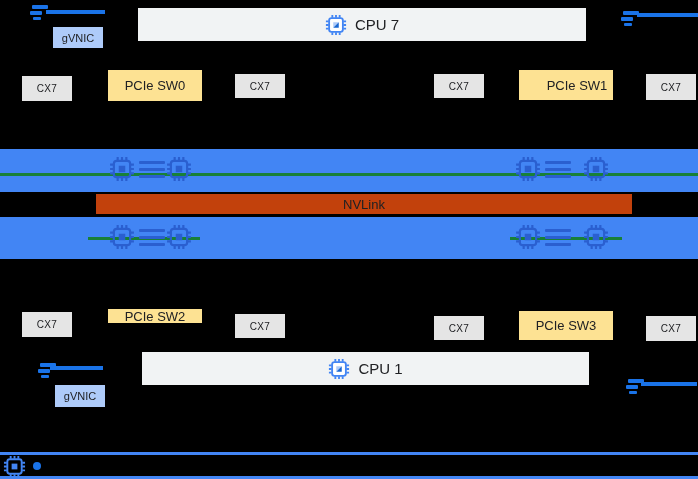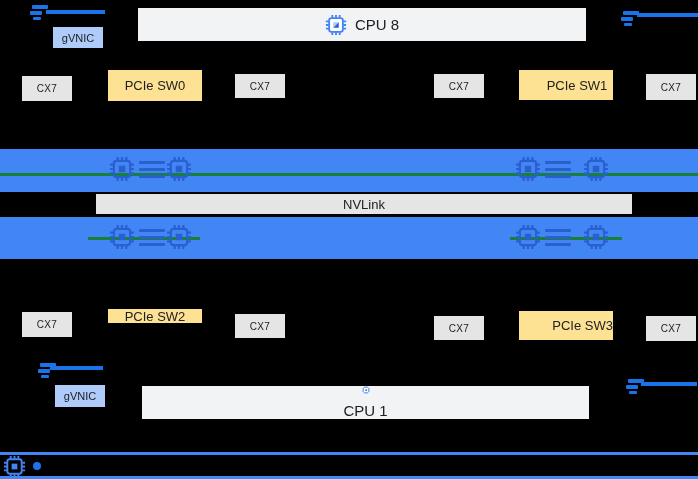--- a/index.html
+++ b/index.html
@@ -4,21 +4,21 @@
 <style>
   html,body{margin:0;padding:0;background:#000;}
   .stage{position:relative;width:698px;height:479px;background:#000;
          font-family:"Liberation Sans",sans-serif;overflow:hidden;}
   .abs{position:absolute;box-sizing:border-box;}
   .box{display:flex;align-items:center;justify-content:center;color:#202124;}
   .cx7{background:#e5e5e5;font-size:10px;letter-spacing:.4px;}
   .gvnic{background:#aecbfa;font-size:11px;}
   .pcie{background:#fde293;font-size:13px;font-weight:500;}
   .cpu-box{background:#f1f3f4;font-size:15px;gap:8px;}
-  .nvlink{background:#e5e5e5;border:1px solid #000;font-size:13px;}
+  .nvlink{background:#c2410c;border:1px solid #000;font-size:13px;}
   .band{background:#4285f4;}
   .greenline{background:#188038;height:3px;}
   .blueline{background:#1a73e8;}
   .net-icon{width:20px;height:17px;}
   .net-icon span{position:absolute;background:#1a73e8;border-radius:1px;}
   .net-icon .b1{left:2px;top:0;width:16px;height:4px;}
   .net-icon .b2{left:0;top:6px;width:12px;height:4px;}
   .net-icon .b3{left:3px;top:12px;width:8px;height:3px;}
   .dash-group{display:flex;flex-direction:column;justify-content:space-between;height:17px;}
   .dash{background:#2a5fd0;height:3px;border-radius:1px;width:100%;}
@@ -56,21 +56,21 @@
   <div class="abs blueline" style="left:46px;top:10px;width:59px;height:4px;"></div>
 
   <div class="abs box gvnic" style="left:53px;top:27px;width:50px;height:21px;">
     <span>gVNIC</span>
   </div>
 
   <div class="abs box cpu-box" style="left:138px;top:8px;width:448px;height:33px;">
     <svg class="chip" width="22" height="22">
         <use href="#chip-cpu"></use>
       </svg>
-    <span>CPU 8</span>
+    <span>CPU 7</span>
   </div>
 
   <div class="abs net-icon" style="left:621px;top:11px;">
     <span class="b1"></span>
       <span class="b2"></span>
       <span class="b3"></span>
   </div>
   <div class="abs blueline" style="left:637px;top:13px;width:61px;height:4px;"></div>
 
   <div class="abs box cx7" style="left:22px;top:76px;width:50px;height:25px;">
@@ -154,35 +154,35 @@
   </div>
   <div class="abs box pcie" style="left:108px;top:309px;width:94px;height:14px;">
     <span>PCIe SW2</span>
   </div>
   <div class="abs box cx7" style="left:235px;top:314px;width:50px;height:24px;">
     <span>CX7</span>
   </div>
   <div class="abs box cx7" style="left:434px;top:316px;width:50px;height:24px;">
     <span>CX7</span>
   </div>
-  <div class="abs box pcie" style="left:519px;top:311px;width:94px;height:29px;justify-content:flex-end;">
+  <div class="abs box pcie" style="left:519px;top:311px;width:94px;height:29px;">
     <span>PCIe SW3</span>
   </div>
   <div class="abs box cx7" style="left:646px;top:316px;width:50px;height:25px;">
     <span>CX7</span>
   </div>
 
   <div class="abs net-icon" style="left:38px;top:363px;">
     <span class="b1"></span>
       <span class="b2"></span>
       <span class="b3"></span>
   </div>
   <div class="abs blueline" style="left:50px;top:366px;width:53px;height:4px;"></div>
 
-  <div class="abs box cpu-box" style="left:142px;top:386px;width:447px;height:33px;flex-direction:column;">
+  <div class="abs box cpu-box" style="left:142px;top:352px;width:447px;height:33px;">
     <svg class="chip" width="22" height="22">
         <use href="#chip-cpu"></use>
       </svg>
     <span>CPU 1</span>
   </div>
 
   <div class="abs net-icon" style="left:626px;top:379px;">
     <span class="b1"></span>
       <span class="b2"></span>
       <span class="b3"></span>

